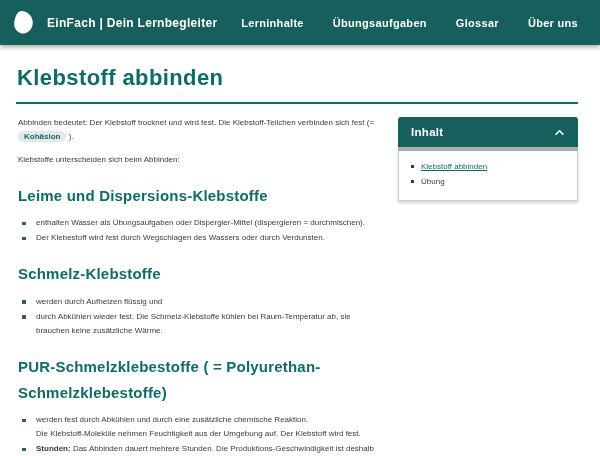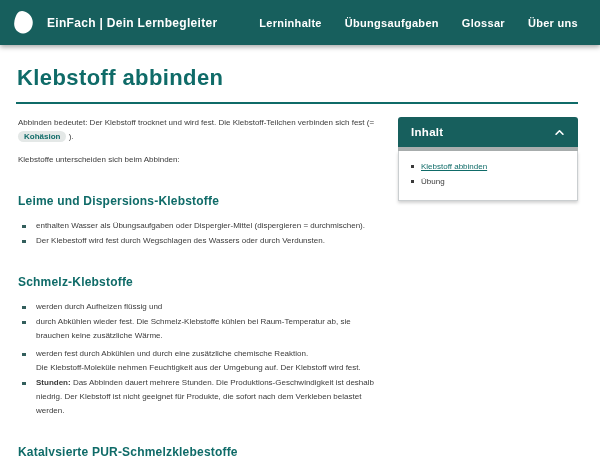--- a/index.html
+++ b/index.html
@@ -23,21 +23,21 @@
     padding:0 22px 0 12px;
     box-shadow:0 2px 5px rgba(0,0,0,.35);
     position:relative;z-index:5;
   }
   .logo{width:26px;height:28px;display:inline-flex;align-items:center;}
   .logo svg{width:24px;height:26px;}
   .brand{
     color:#fff;font-weight:bold;font-size:12px;letter-spacing:.3px;
     margin-left:9px;cursor:pointer;text-decoration:none;
   }
-  .nav{margin-left:auto;display:flex;gap:23px;}
+  .nav{margin-left:auto;display:flex;gap:29px;}
   .nav a{
     color:#fff;font-size:11px;font-weight:bold;letter-spacing:.3px;
     text-decoration:none;cursor:pointer;white-space:nowrap;
   }
   
   main{padding:10px 22px 16px 16px;}
   h1.page-title{
     color:var(--accent);
     font-size:22px;font-weight:bold;letter-spacing:.4px;
     margin:10px 0 11px 1px;
@@ -48,22 +48,22 @@
   }
   .content{display:flex;align-items:flex-start;gap:13px;}
   .main-col{flex:1;min-width:0;font-size:8px;line-height:1.75;}
   .main-col p{margin:0 0 9px 2px;}
   .badge{
     background:var(--badge);color:var(--accent);
     font-weight:bold;border-radius:7px;padding:1px 6px;
     text-decoration:none;cursor:pointer;white-space:nowrap;text-align:center;
   }
   h3.section-heading{
-    color:var(--accent);font-size:12px;font-weight:bold;
-    letter-spacing:.2px;margin:24px 0 7px 2px;
+    color:var(--accent);font-size:15px;font-weight:bold;
+    letter-spacing:.2px;margin:16px 0 7px 2px;
   }
   ul.bullets{list-style:none;margin:0 0 4px 0;padding:0;}
   ul.bullets li{
     position:relative;padding-left:20px;margin:1px 0;
     white-space:pre-line;
   }
   ul.bullets li::before{
     content:"";position:absolute;left:6px;top:5.5px;
     width:3.5px;height:3.5px;background:#335f5c;
   }
@@ -125,20 +125,21 @@
           <h3 class="section-heading">Leime und Dispersions-Klebstoffe</h3>
           <ul class="bullets">
             <li>enthalten Wasser als Übungsaufgaben oder Dispergier-Mittel (dispergieren = durchmischen).</li>
             <li>Der Klebestoff wird fest durch Wegschlagen des Wassers oder durch Verdunsten.</li>
           </ul>
           <h3 class="section-heading">Schmelz-Klebstoffe</h3>
           <ul class="bullets">
             <li>werden durch Aufheizen flüssig und</li>
             <li>durch Abkühlen wieder fest. Die Schmelz-Klebstoffe kühlen bei Raum-Temperatur ab, sie brauchen keine zusätzliche Wärme.</li>
           </ul>
+          <h3 class="section-heading">PUR-Schmelzklebestoffe ( = Polyurethan-Schmelzklebestoffe)</h3>
           <ul class="bullets">
             <li>werden fest durch Abkühlen und durch eine zusätzliche chemische Reaktion.
 Die Klebstoff-Moleküle nehmen Feuchtigkeit aus der Umgebung auf. Der Klebstoff wird fest.</li>
             <li><strong>Stunden:</strong> Das Abbinden dauert mehrere Stunden. Die Produktions-Geschwindigkeit ist deshalb niedrig. Der Klebstoff ist nicht geeignet für Produkte, die sofort nach dem Verkleben belastet werden.</li>
           </ul>
           <h3 class="section-heading">Katalysierte PUR-Schmelzklebestoffe</h3>
         </div>
     </div>
 
     <aside class="toc">

